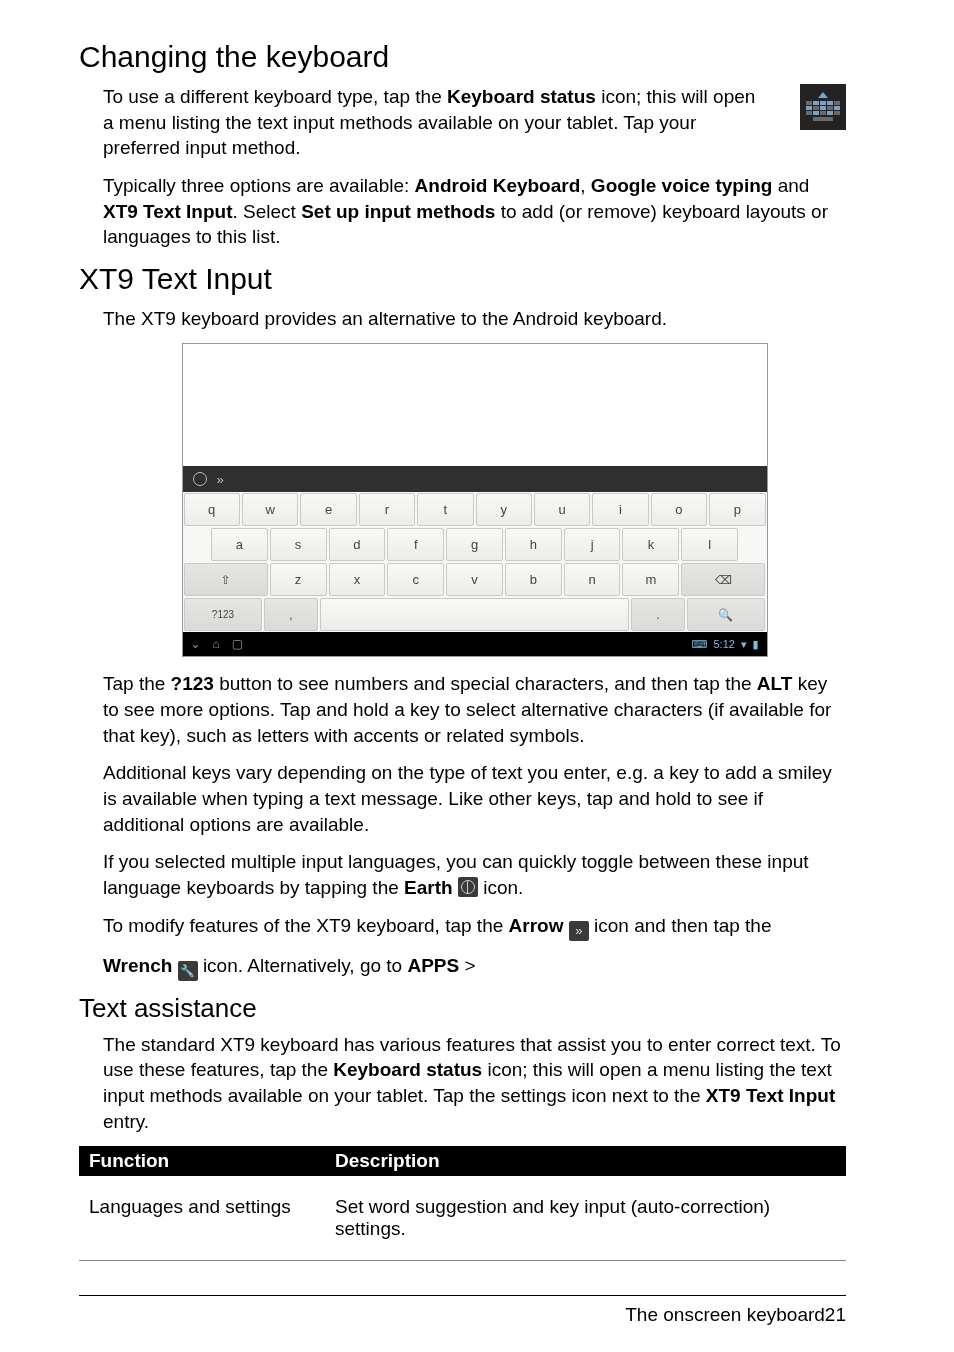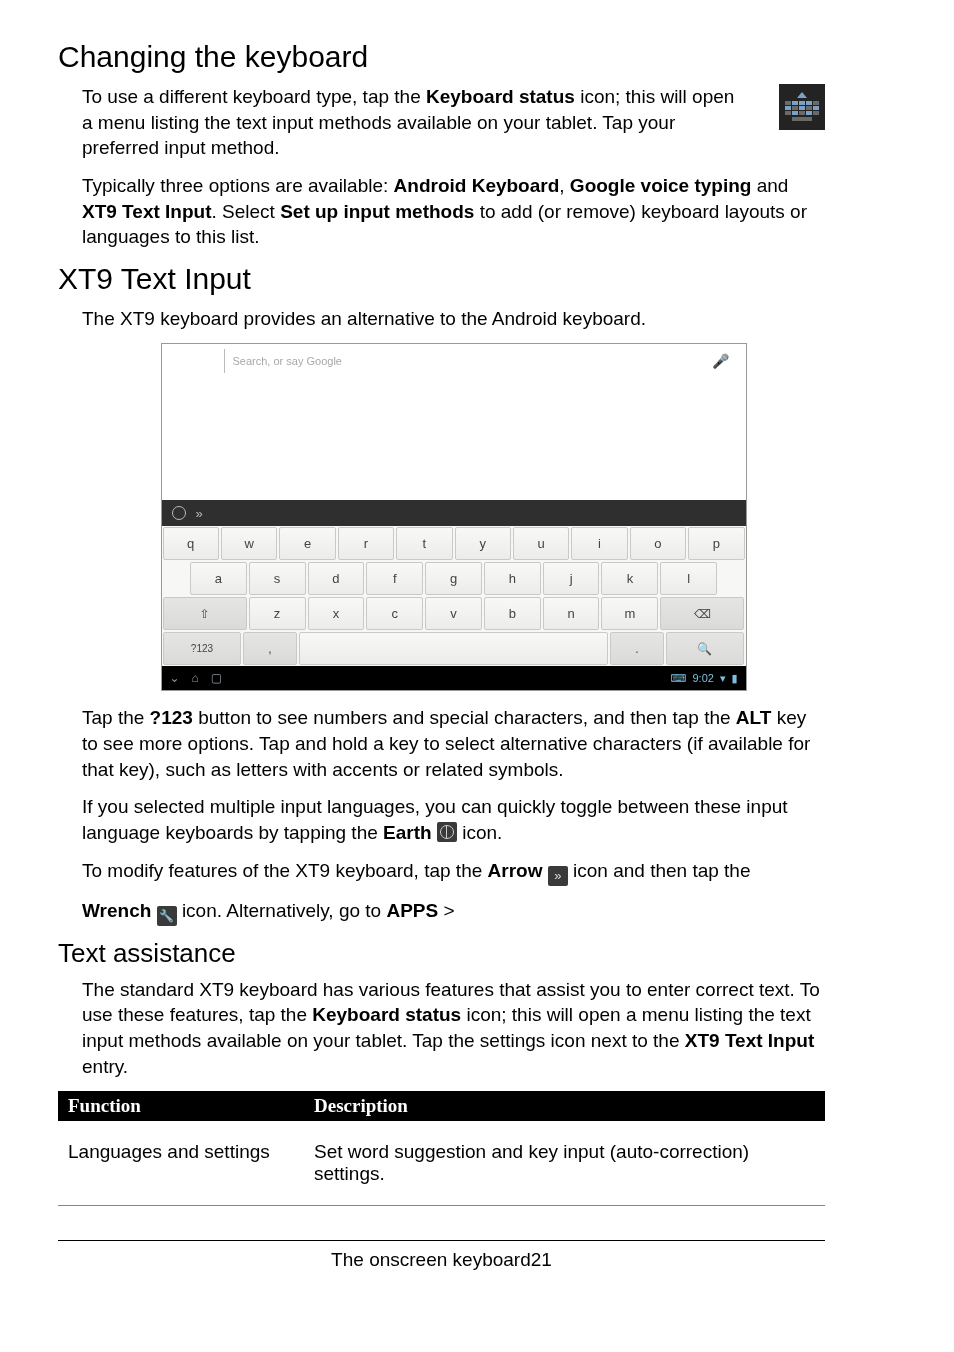--- a/index.html
+++ b/index.html
@@ -1,17 +1,17 @@
 <!DOCTYPE html>
 <html><head>
 <meta charset="utf-8">
 <style>
   * { box-sizing: border-box; margin: 0; padding: 0; }
   html, body { width: 954px; background: #fff; font-family: Arial, Helvetica, sans-serif; color: #000; }
-  .page { padding: 40px 58px 20px 58px; width: 883px; }
+  .page { padding: 40px 58px 20px 58px; width: 883px; margin-left: 21px; }
   .h2 { font-size: 30px; font-weight: 400; margin-bottom: 10px; }
   .h3 { font-size: 26px; font-weight: 400; margin-top: 8px; margin-bottom: 6px; }
   .para { font-size: 19px; line-height: 1.35; margin: 8px 0 12px 24px; position: relative; }
   .intro-row { display: flex; align-items: flex-start; gap: 30px; margin: 8px 0 12px 24px; }
   .intro-row .para { margin: 0; flex: 1; }
   .kbd-status-icon { width: 46px; height: 46px; background: #232323; display: flex; flex-direction: column; align-items: center; justify-content: center; padding: 4px 6px 6px 6px; }
   .kbd-status-icon .tri { width: 0; height: 0; border-left: 5px solid transparent; border-right: 5px solid transparent; border-bottom: 6px solid #7aa2c8; margin-bottom: 3px; }
   .kbd-status-icon .rows { width: 100%; }
   .kbd-status-icon .row { height: 4px; display: flex; gap: 1px; margin-bottom: 1px; }
   .kbd-status-icon .row span { flex: 1; background: #6a6a6a; }
@@ -43,26 +43,26 @@
   .shot .key.spec { background: linear-gradient(#e5e5e3,#dadad8); font-size:12px; }
   .shot .key.space { flex: 6; }
   .shot .key.wide { flex: 1.5; }
   .shot .pad-half { flex: 0.5; }
   .shot .navbar { height: 24px; background: #000; display:flex; align-items:center; color:#8a9aa6; font-size:12px; padding: 0 8px; }
   .shot .navbar .left { display:flex; gap:12px; align-items:center; }
   .shot .navbar .right { margin-left:auto; display:flex; gap:6px; align-items:center; color:#7bbfe0; font-size:11px; }
 
   
   .tbl { width: 100%; margin-top: 6px; border-collapse: collapse; }
-  .tbl th { background: #000; color: #fff; text-align: left; font-size: 19px; font-weight: 700; padding: 4px 10px; font-family: Liberation Serif, serif; }
+  .tbl th { background: #000; color: #fff; text-align: left; font-size: 19px; font-weight: 700; padding: 4px 10px; }
   .tbl th:first-child { width: 246px; }
   .tbl td { font-size: 19px; padding: 20px 10px; vertical-align: top; border-bottom: 1px solid #000; }
   .tbl tr.data td { border-bottom: 1px solid #888; }
 
-  .footer { margin-top: 34px; border-top: 1px solid #000; padding-top: 8px; display:flex; justify-content: center; font-size: 19px; }
+  .footer { margin-top: 34px; border-top: 1px solid #000; padding-top: 8px; display:flex; justify-content: flex-end; font-size: 19px; }
 </style>
 </head>
 <body>
 
 <div class="page">
 
   <div class="h2">Changing the keyboard</div>
 
   <div class="intro-row">
     <div class="para">
@@ -99,25 +99,20 @@
 
   <div class="para">
     <span>Typically three options are available: </span><b>Android Keyboard</b><span>, </span><b>Google voice typing</b><span> and </span><b>XT9 Text Input</b><span>. Select </span><b>Set up input methods</b><span> to add (or remove) keyboard layouts or languages to this list.</span>
   </div>
 
   <div class="h2">XT9 Text Input</div>
   <div class="para">The XT9 keyboard provides an alternative to the Android keyboard.</div>
 
   <div class="shot-wrap">
     <div class="shot">
-      <div class="search-area">
-        <div class="search-sep"></div>
-        <div class="search-ph">Search, or say Google</div>
-        <div class="mic">🎤</div>
-      </div>
       <div class="blank"></div>
       <div class="toolbar">
         <div class="globe"></div>
         <div class="chev">»</div>
       </div>
       <div class="krow">
         <div class="key">q</div>
         <div class="key">w</div>
         <div class="key">e</div>
         <div class="key">r</div>
@@ -160,32 +155,33 @@
         <div class="key spec wide">🔍</div>
       </div>
       <div class="navbar">
         <div class="left">
           <span>⌄</span>
           <span>⌂</span>
           <span>▢</span>
         </div>
         <div class="right">
           <span>⌨</span>
-          <span>9:02</span>
+          <span>5:12</span>
           <span>▾</span>
           <span>▮</span>
         </div>
       </div>
     </div>
   </div>
 
   <div class="para">
     <span>Tap the </span><b>?123</b><span> button to see numbers and special characters, and then tap the </span><b>ALT</b><span> key to see more options. Tap and hold a key to select alternative characters (if available for that key), such as letters with accents or related symbols.</span>
   </div>
 
+  <div class="para">Additional keys vary depending on the type of text you enter, e.g. a key to add a smiley is available when typing a text message. Like other keys, tap and hold to see if additional options are available.</div>
 
   <div class="para">
     <span>If you selected multiple input languages, you can quickly toggle between these input language keyboards by tapping the </span><b>Earth </b><span class="inline-icon earth"></span><span> icon.</span>
   </div>
 
   <div class="para">
     <span>To modify features of the XT9 keyboard, tap the </span><b>Arrow </b><span class="inline-icon arrow"></span><span> icon and then tap the </span>
   </div>
 
   <div class="para">

